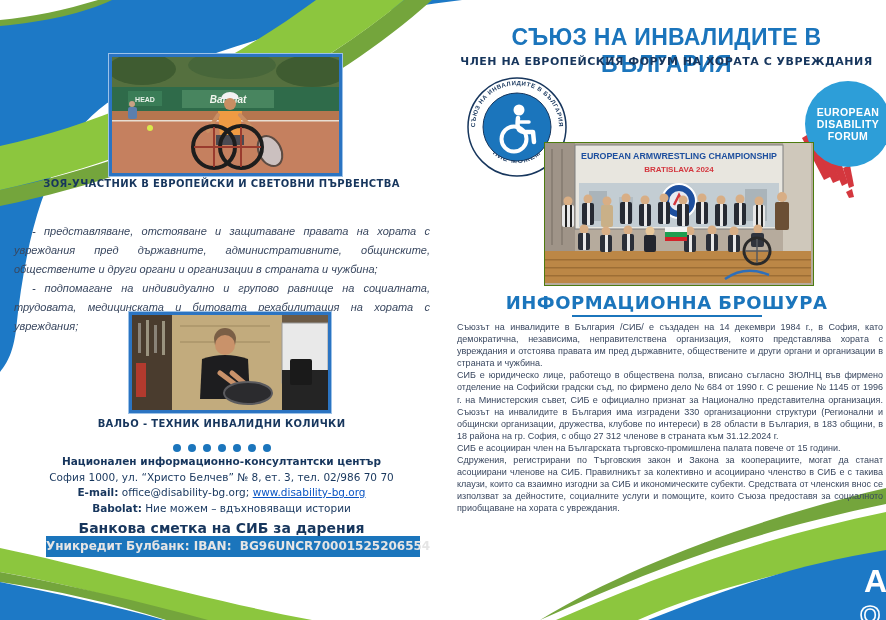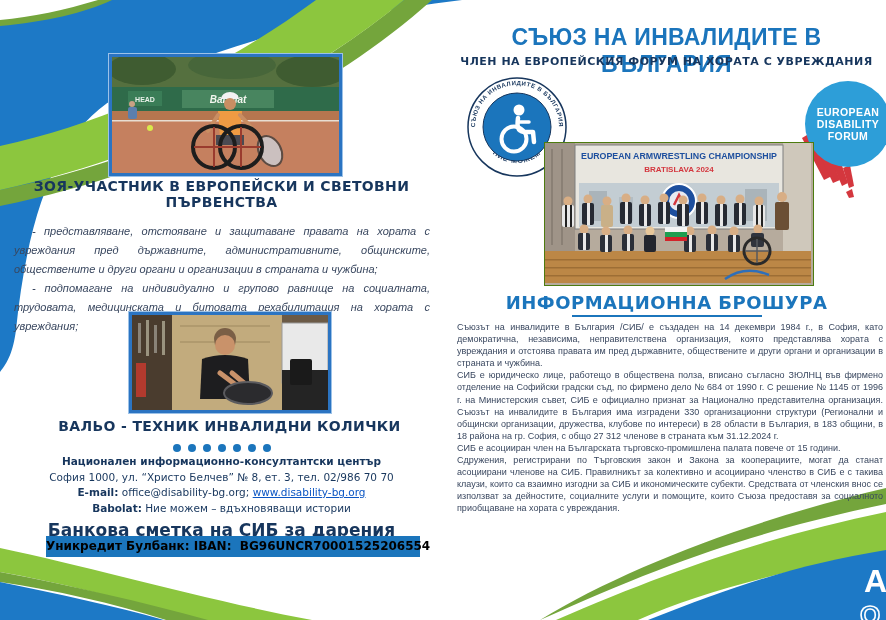--- a/index.html
+++ b/index.html
@@ -5,32 +5,32 @@
   html,body{margin:0;padding:0;background:#fff;}
   .page{position:relative;width:886px;height:620px;background:#ffffff;overflow:hidden;
         font-family:"Liberation Sans",sans-serif;color:#17365d;}
   .abs{position:absolute;}
   .center{text-align:center;}
   
   #decor{position:absolute;left:0;top:0;width:886px;height:620px;pointer-events:none;}
 
   
   .photo-frame{border:3px solid #2b74c2;box-shadow:0 0 0 1px #9cc2e8;background:#dfe6ea;}
-  .caption{font-family:"DejaVu Sans",sans-serif;font-weight:bold;font-size:14px;
+  .caption{font-family:"DejaVu Sans",sans-serif;font-weight:bold;font-size:10px;
            letter-spacing:.35px;color:#17365d;}
   .left-head{font-family:"DejaVu Sans",sans-serif;font-weight:bold;font-size:13px;color:#1b75bc;}
   .bodytext{font-size:11px;line-height:19px;color:#39475f;text-align:justify;font-style:italic;}
   .bodytext p{margin:0;text-indent:18px;}
   .dots span{display:inline-block;width:8px;height:8px;border-radius:50%;
              background:#1b75bc;margin:0 3.5px;}
   .contact{font-family:"DejaVu Sans",sans-serif;font-size:10.5px;color:#17365d;line-height:15.5px;}
   .contact b{font-weight:bold;margin-top:47px;}
   .weblink{color:#0b56c4;text-decoration:underline;cursor:pointer;}
-  .bank-head{font-family:"DejaVu Sans",sans-serif;font-weight:bold;font-size:17px;color:#17365d;}
-  .iban-bar{background:#1b75bc;color:#000000;font-family:"DejaVu Sans",sans-serif;
+  .bank-head{font-family:"DejaVu Sans",sans-serif;font-weight:bold;font-size:14px;color:#17365d;}
+  .iban-bar{background:#1b75bc;color:#e5e5e5;font-family:"DejaVu Sans",sans-serif;
             font-weight:bold;font-size:12px;line-height:21px;white-space:pre;text-align:center;}
 
   
   .title{font-size:23px;font-weight:bold;color:#1b75bc;letter-spacing:.3px;}
   .subtitle{font-family:"DejaVu Sans",sans-serif;font-size:11px;font-weight:bold;
             letter-spacing:.5px;color:#17365d;}
   .broch-head{font-family:"DejaVu Sans",sans-serif;font-size:18px;font-weight:bold;
               letter-spacing:.5px;color:#1b75bc;}
   .broch-rule{height:2px;background:#1b75bc;}
   .rbody{font-size:9px;line-height:12.1px;color:#39475f;text-align:justify;}
@@ -116,21 +116,21 @@
       <rect x="150" y="8" width="46" height="60" fill="#e9e9e9" stroke="#9a9a9a"></rect>
       <rect x="150" y="55" width="46" height="40" fill="#242424"></rect>
       <rect x="158" y="44" width="22" height="26" rx="2" fill="#1a1a1a"></rect>
       <path d="M82,24 a11,11 0 0 1 22,0 l-1,6 h-20 z" fill="#7a5f46"></path>
       <circle cx="93" cy="30" r="10" fill="#c9926a"></circle>
       <path d="M70,44 q23,-8 46,0 l2,40 h-50 z" fill="#1d1d1f"></path>
       <path d="M88,58 L104,70 M100,58 L112,68" stroke="#c9926a" stroke-width="5" stroke-linecap="round"></path>
       <ellipse cx="116" cy="78" rx="24" ry="11" fill="#2b2b2e" stroke="#5a5a5e" stroke-width="2"></ellipse>
     </svg>
   </div>
-  <div class="abs caption center" style="left:0;top:418px;width:443px;padding-left:8px;">ВАЛЬО - ТЕХНИК ИНВАЛИДНИ КОЛИЧКИ</div>
+  <div class="abs caption center" style="left:0;top:418px;width:443px;">ВАЛЬО - ТЕХНИК ИНВАЛИДНИ КОЛИЧКИ</div>
 
   <div class="abs dots center" style="left:0;top:438px;width:443px;">
     <span></span><span></span><span></span><span></span><span></span><span></span><span></span>
   </div>
 
   <div class="abs contact center" style="left:0;top:454px;width:443px;">
     <div><b>Национален информационно-консултантски център</b></div>
     <div>София 1000, ул. “Христо Белчев” № 8, ет. 3, тел. 02/986 70 70</div>
     <div>
       <b>E-mail:</b>

